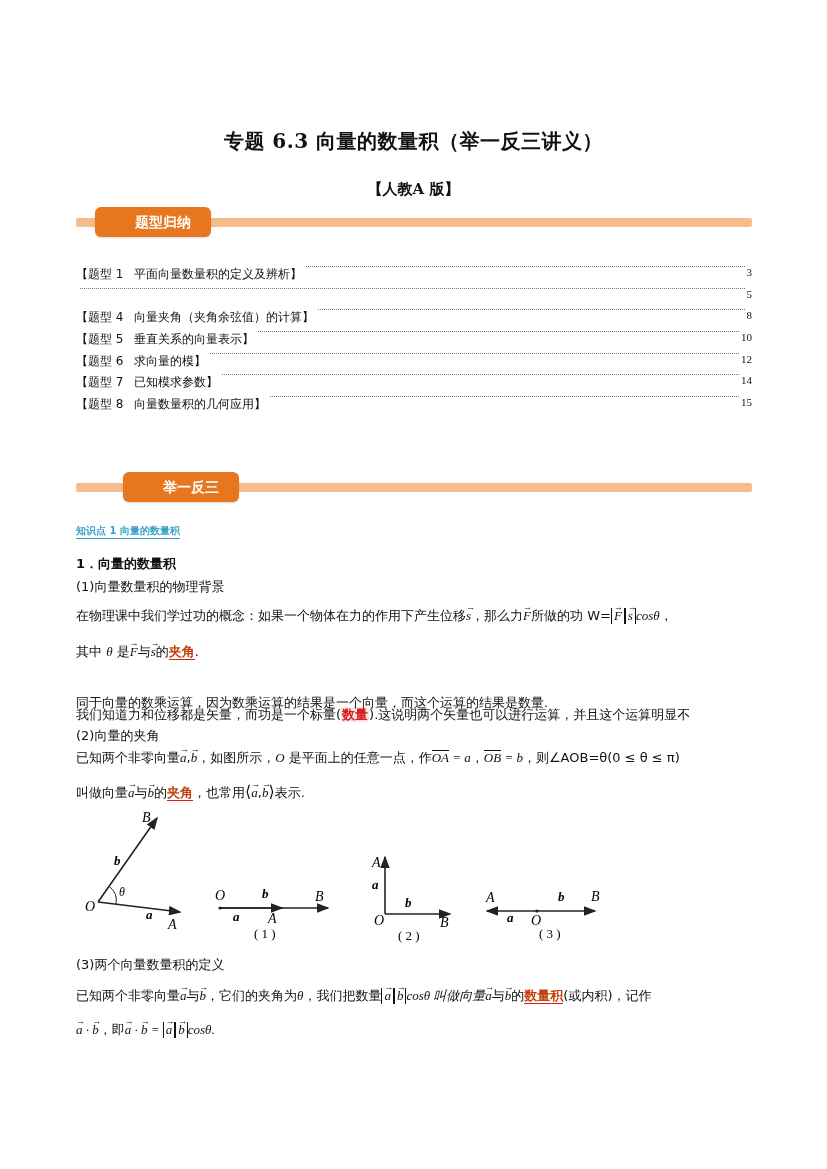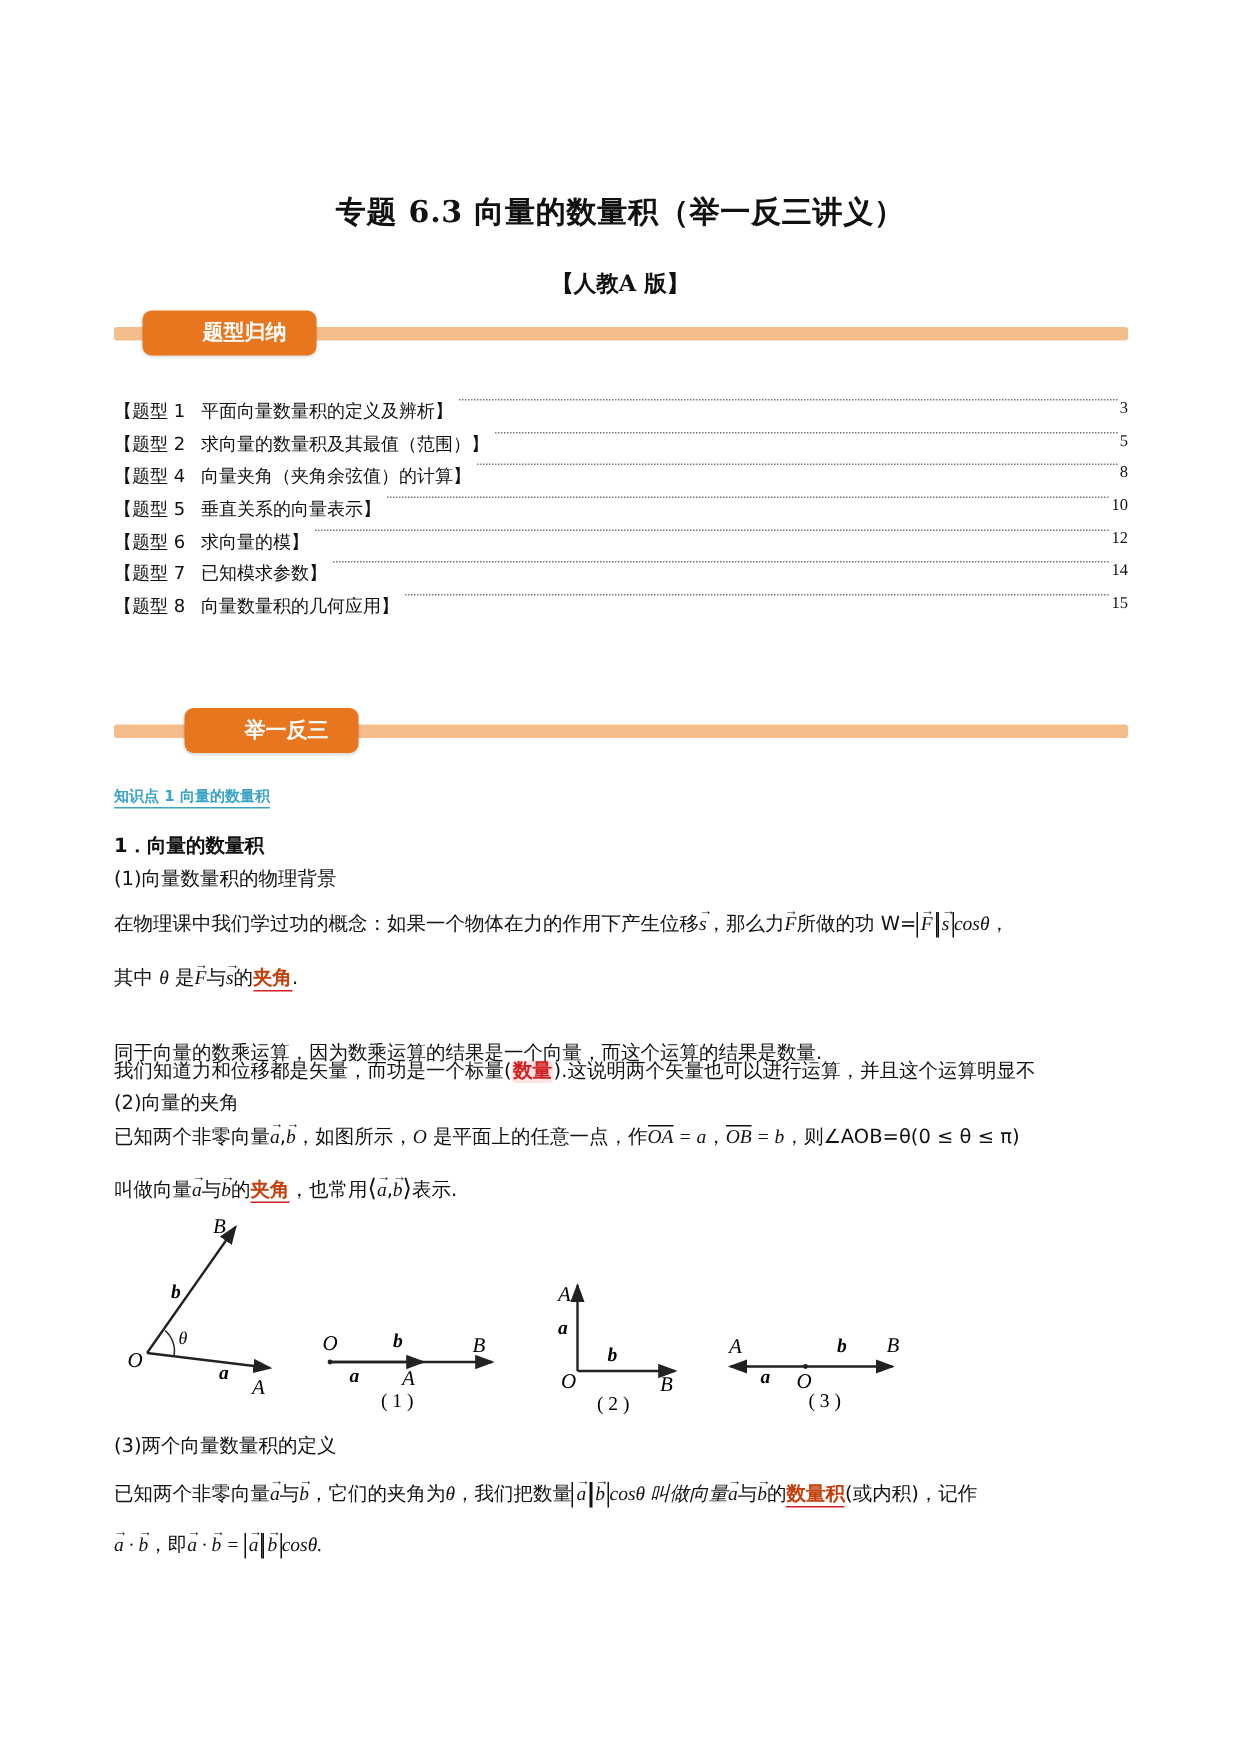--- a/index.html
+++ b/index.html
@@ -41,21 +41,20 @@
 <div class="abs band" style="top:218px;"></div>
 <div class="abs tag" style="left:95px; top:207px;">题型归纳</div>
 
 <div class="abs toc" style="top:266px;" id="toc">
     <div class="toc-row">
       <span class="lbl"><span class="num">【题型 1</span><span>平面向量数量积的定义及辨析】</span></span>
       <span class="dots"></span>
       <span class="pg">3</span>
     </div>
     <div class="toc-row">
-      <span class="lbl"><span class="num">【题型 2</span><span>求向量的数量积及其最值（范围）】</span></span>
       <span class="dots"></span>
       <span class="pg">5</span>
     </div>
     <div class="toc-row">
       <span class="lbl"><span class="num">【题型 4</span><span>向量夹角（夹角余弦值）的计算】</span></span>
       <span class="dots"></span>
       <span class="pg">8</span>
     </div>
     <div class="toc-row">
       <span class="lbl"><span class="num">【题型 5</span><span>垂直关系的向量表示】</span></span>

